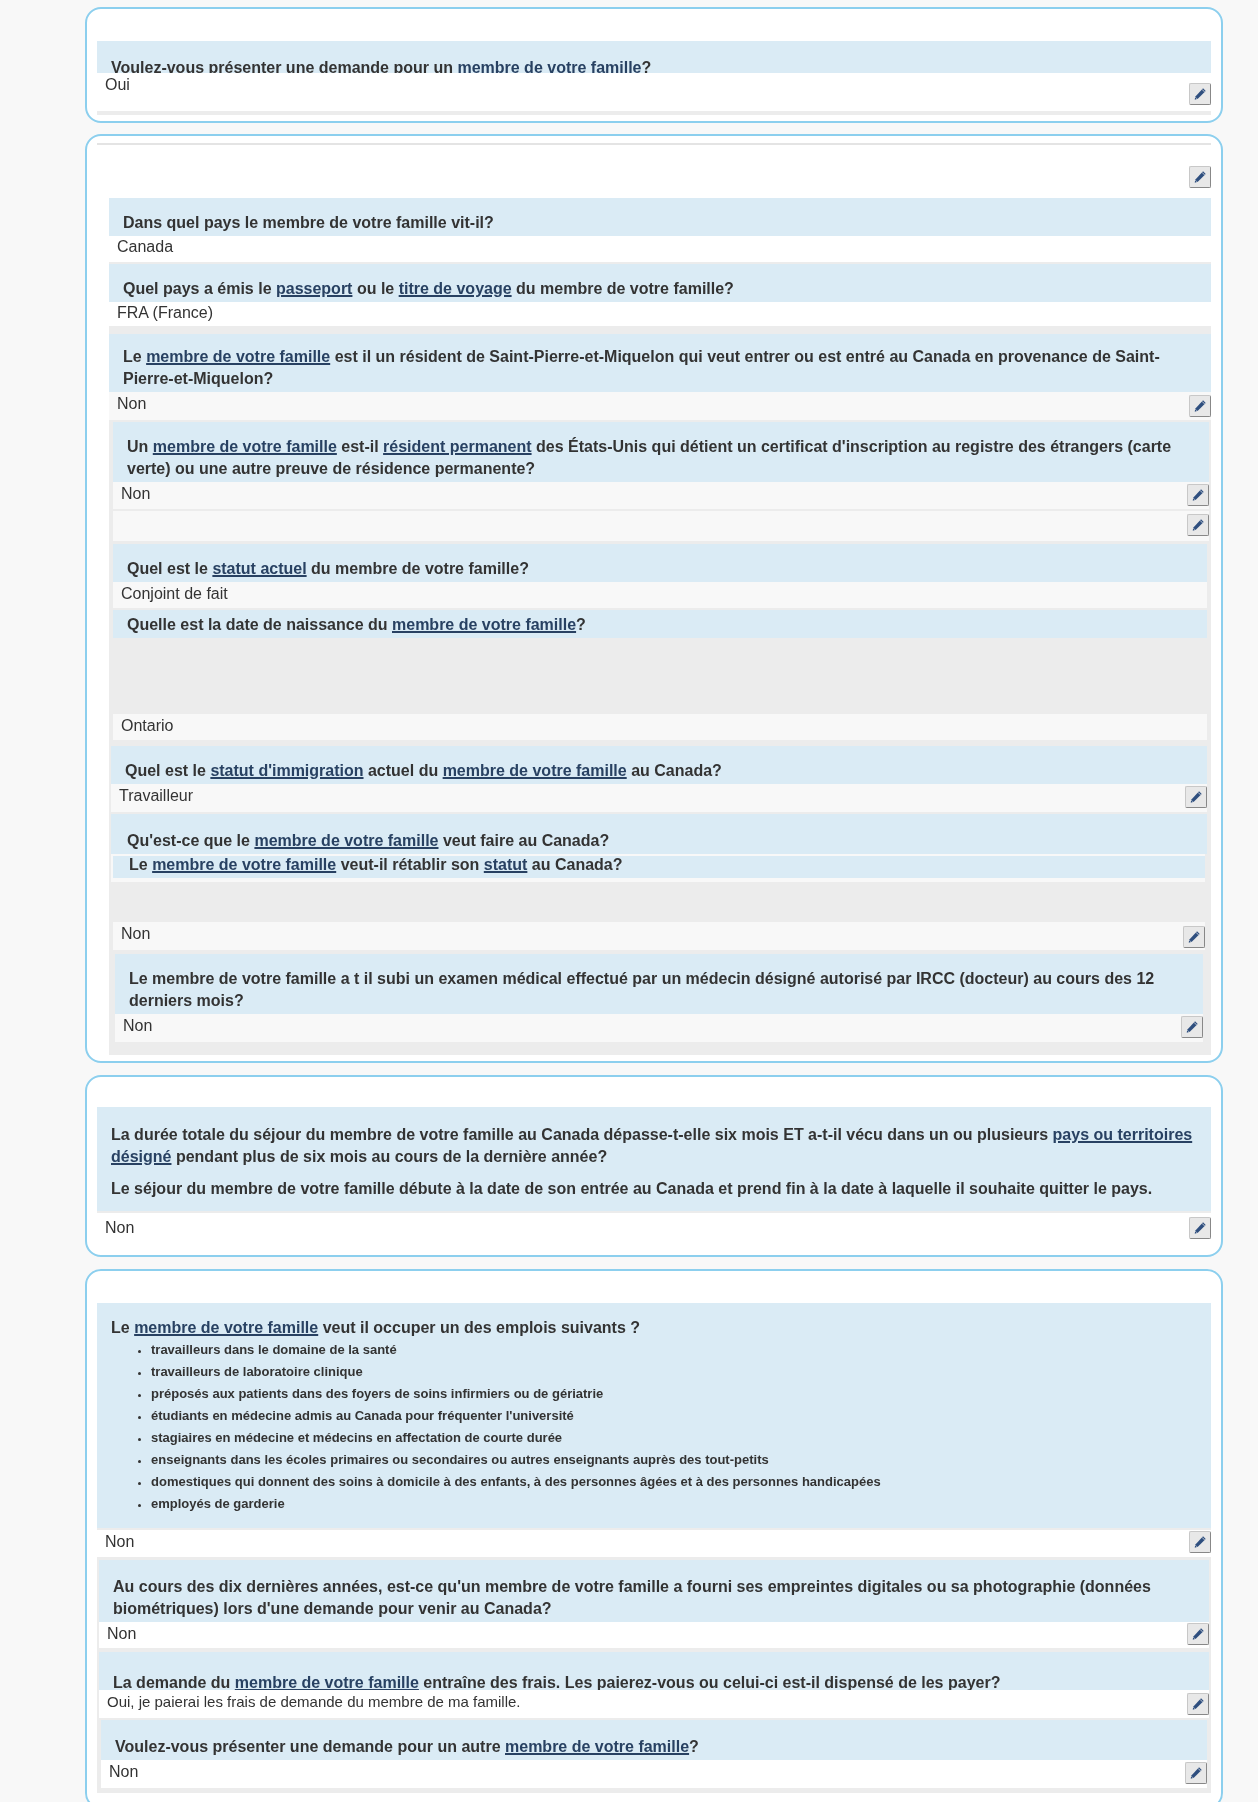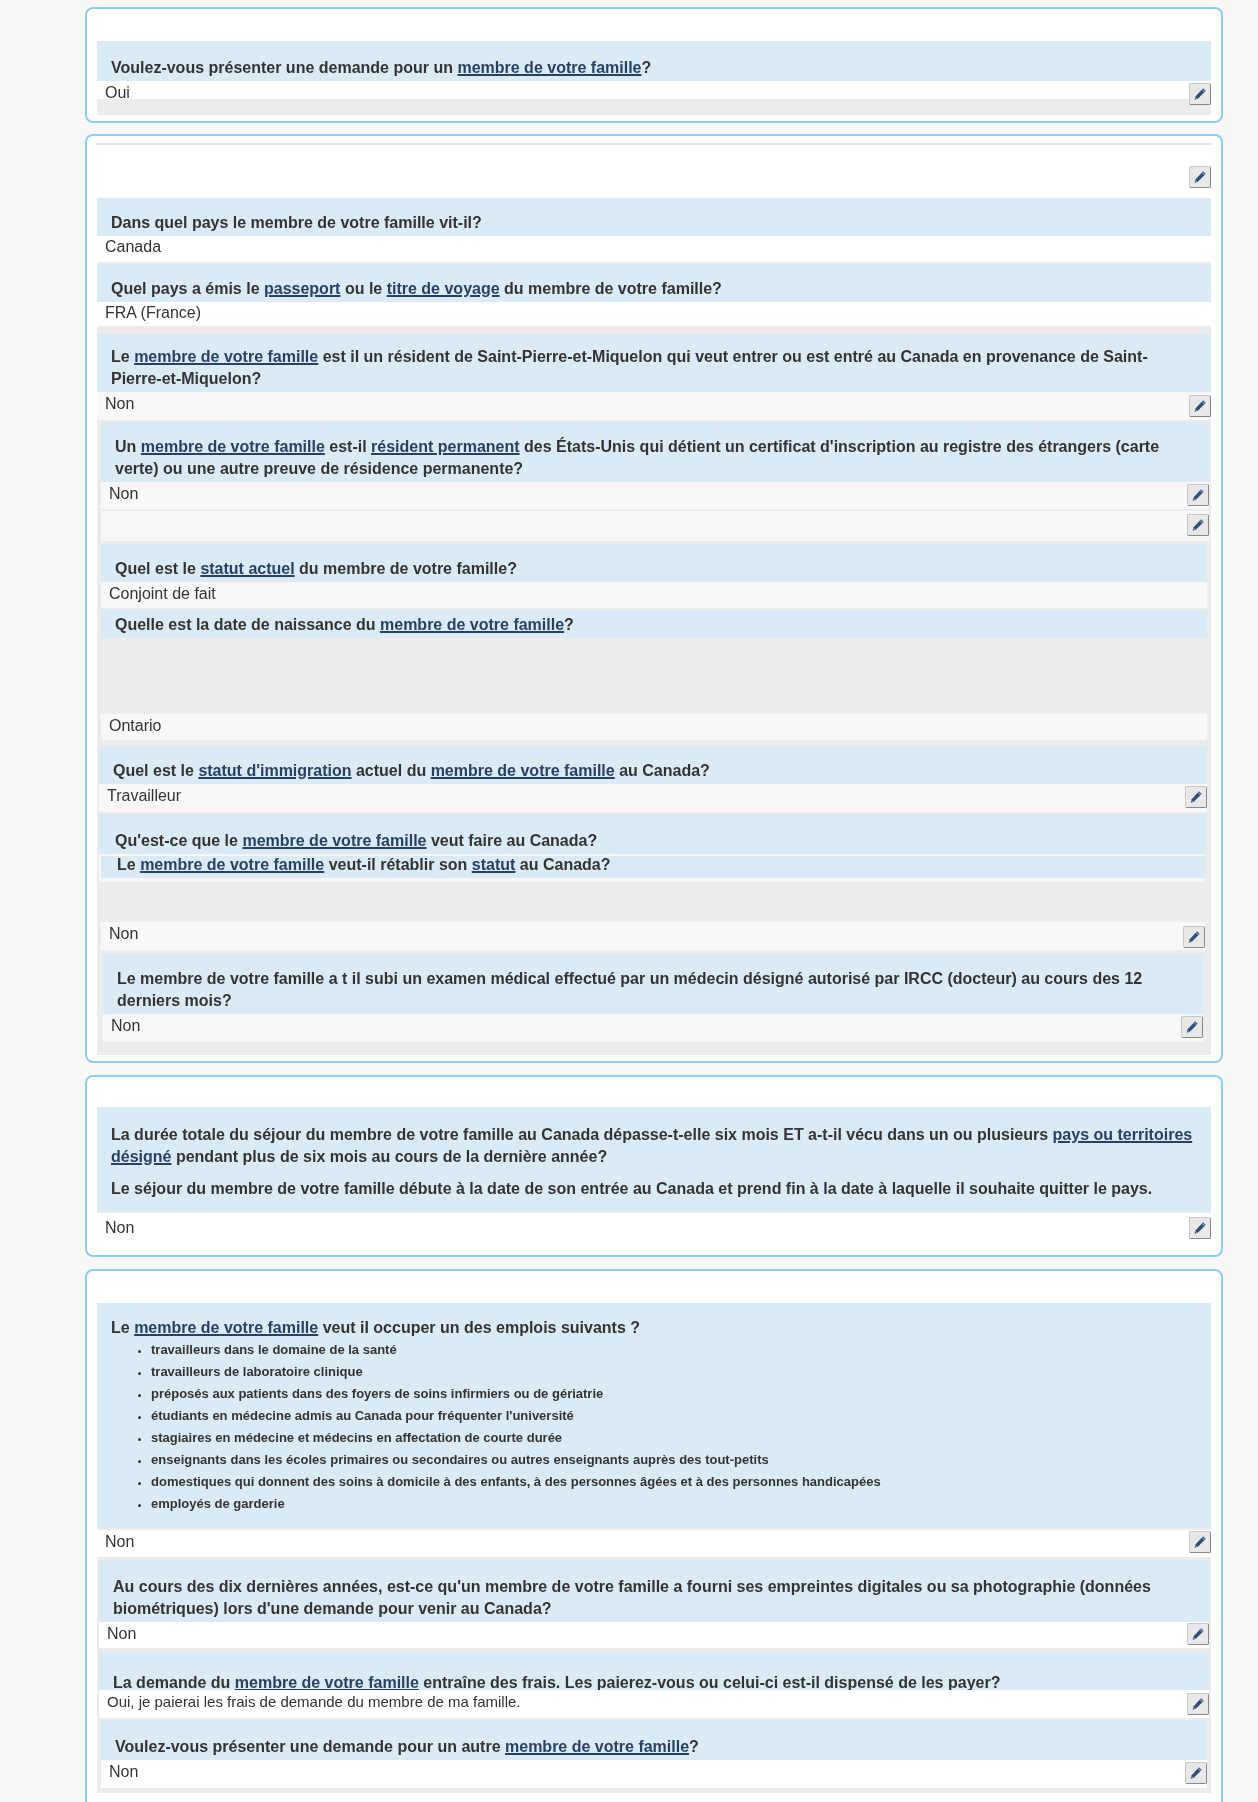--- a/index.html
+++ b/index.html
@@ -7,21 +7,21 @@
     width: 1258px; height: 1802px; overflow: hidden;
     background: #f8f8f8;
     font-family: "Liberation Sans", sans-serif;
     color: #333;
     position: relative;
   }
   .panel {
     position: absolute; left: 85px; width: 1138px;
     background: #fff;
     border: 2px solid #8ccfee;
-    border-radius: 8px;
+    border-radius: 16px;
     box-sizing: border-box;
   }
   .inner {
     position: absolute; left: 10px; right: 10px;
     background: #ececec;
   }
   .q {
     position: absolute; left: 0; right: 0;
     background: #daebf5;
     box-sizing: border-box;
@@ -67,40 +67,40 @@
   </defs>
 </svg>
 
 <div class="panel" style="top:7px;height:116px;">
   <div class="inner" style="top:32px;height:74px;">
     <div class="q" style="top:0;height:40px;">
       <div class="qt">
         <span>Voulez-vous présenter une demande pour un </span><a class="lnk">membre de votre famille</a><span>?</span>
       </div>
     </div>
-    <div class="a white" style="top:40px;height:18px;text-align:right;">
+    <div class="a white" style="top:32px;height:38px;text-align:right;">
       <span class="at">Oui</span>
     </div>
     <div class="edit" style="right:0;top:42px;">
       <svg>
           <use href="#pencil"></use>
         </svg>
     </div>
   </div>
 </div>
 
 <div class="panel" style="top:134px;height:929px;">
   <div class="sep" style="top:7px;left:10px;right:10px;"></div>
   <div class="edit" style="right:10px;top:30px;">
     <svg>
         <use href="#pencil"></use>
       </svg>
   </div>
 
-  <div class="inner" style="top:62px;height:857px;">
+  <div class="inner" style="top:62px;height:857px;margin-left:12px;">
 
     <div class="q" style="top:0;height:38px;">
       <div class="qt">Dans quel pays le membre de votre famille vit-il?</div>
     </div>
     <div class="a white" style="top:38px;height:26px;">
       <span class="at" style="left:8px;top:0">Canada</span>
     </div>
 
     <div class="q" style="top:66px;height:38px;">
       <div class="qt">

